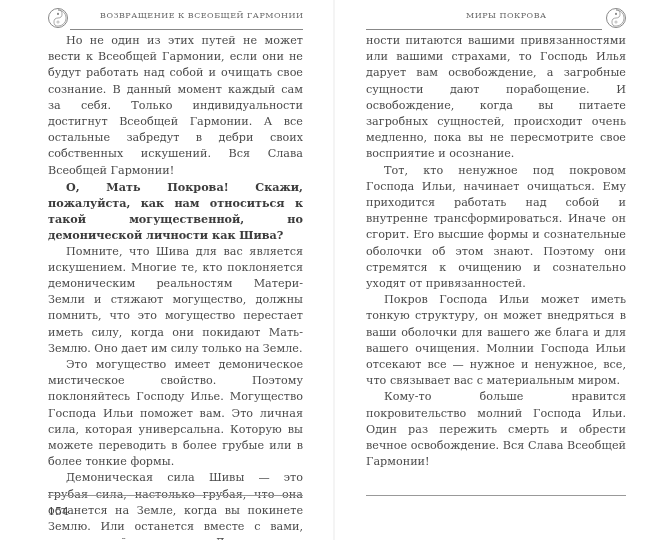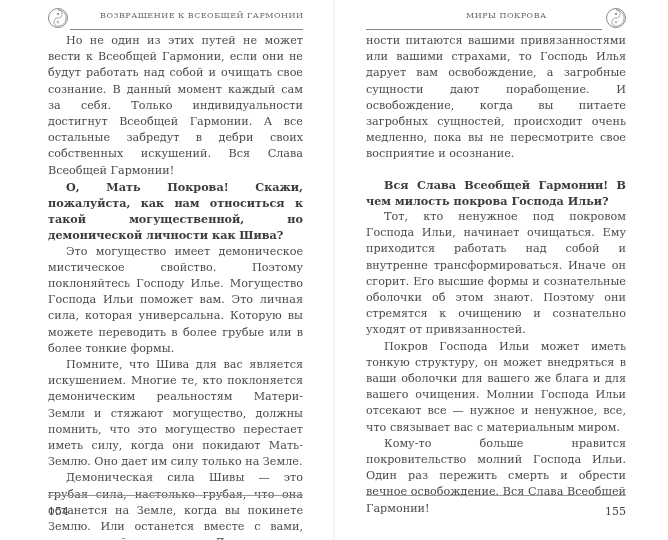--- a/index.html
+++ b/index.html
@@ -46,22 +46,22 @@
           <circle cx="10" cy="5.5" r="1.2" fill="#888"></circle>
           <circle cx="10" cy="14.5" r="1.2" fill="none" stroke="#888" stroke-width="0.6"></circle>
         </svg>
     </div>
     <div class="title">Возвращение к Всеобщей Гармонии</div>
     <div class="rule"></div>
   </div>
   <div class="body">
     <p>Но не один из этих путей не может вести к Всеобщей Гармонии, если они не будут работать над собой и очищать свое сознание. В данный момент каждый сам за себя. Только индивидуальности достигнут Всеобщей Гармонии. А все остальные забредут в дебри своих собственных искушений. Вся Слава Всеобщей Гармонии!</p>
     <p class="q">О, Мать Покрова! Скажи, пожалуйста, как нам относиться к такой могущественной, но демонической личности как Шива?</p>
+    <p>Помните, что Шива для вас является искушением. Многие те, кто поклоняется демоническим реальностям Матери-Земли и стяжают могущество, должны помнить, что это могущество перестает иметь силу, когда они покидают Мать-Землю. Оно дает им силу только на Земле.</p>
     <p>Это могущество имеет демоническое мистическое свойство. Поэтому поклоняйтесь Господу Илье. Могущество Господа Ильи поможет вам. Это личная сила, которая универсальна. Которую вы можете переводить в более грубые или в более тонкие формы.</p>
-    <p>Помните, что Шива для вас является искушением. Многие те, кто поклоняется демоническим реальностям Матери-Земли и стяжают могущество, должны помнить, что это могущество перестает иметь силу, когда они покидают Мать-Землю. Оно дает им силу только на Земле.</p>
     <p>Демоническая сила Шивы — это грубая сила, настолько грубая, что она останется на Земле, когда вы покинете Землю. Или останется вместе с вами, тогда вы пойдете только в Демонические Миры. Все остальные Миры для вас будут закрыты. Вся Слава Всеобщей Гармонии!</p>
 
   </div>
   <div class="foot">
     <div class="rule"></div>
     <div class="num">154</div>
   </div>
 </div>
 
 <div class="gutter"></div>
@@ -73,23 +73,21 @@
     <div class="yinyang">
       <svg viewBox="0 0 20 20">
           <path d="M10 1 A9 9 0 0 1 10 19 A4.5 4.5 0 0 1 10 10 A4.5 4.5 0 0 0 10 1" fill="none" stroke="#888" stroke-width="0.8"></path>
           <circle cx="10" cy="5.5" r="1.2" fill="#888"></circle>
           <circle cx="10" cy="14.5" r="1.2" fill="none" stroke="#888" stroke-width="0.6"></circle>
         </svg>
     </div>
   </div>
   <div class="body">
     <p class="noindent">ности питаются вашими привязанностями или вашими страхами, то Господь Илья дарует вам освобождение, а загробные сущности дают порабощение. И освобождение, когда вы питаете загробных сущностей, происходит очень медленно, пока вы не пересмотрите свое восприятие и осознание.</p>
-    <p class="q" style="margin-top:14px">Вся Слава Всеобщей Гармонии! В чем милость покрова Господа Ильи?</p>
     <p>Тот, кто ненужное под покровом Господа Ильи, начинает очищаться. Ему приходится работать над собой и внутренне трансформироваться. Иначе он сгорит. Его высшие формы и сознательные оболочки об этом знают. Поэтому они стремятся к очищению и сознательно уходят от привязанностей.</p>
     <p>Покров Господа Ильи может иметь тонкую структуру, он может внедряться в ваши оболочки для вашего же блага и для вашего очищения. Молнии Господа Ильи отсекают все — нужное и ненужное, все, что связывает вас с материальным миром.</p>
     <p>Кому-то больше нравится покровительство молний Господа Ильи. Один раз пережить смерть и обрести вечное освобождение. Вся Слава Всеобщей Гармонии!</p>
 
   </div>
   <div class="foot">
     <div class="rule"></div>
-    <div class="num">155</div>
   </div>
 </div>
 
 </body></html>

